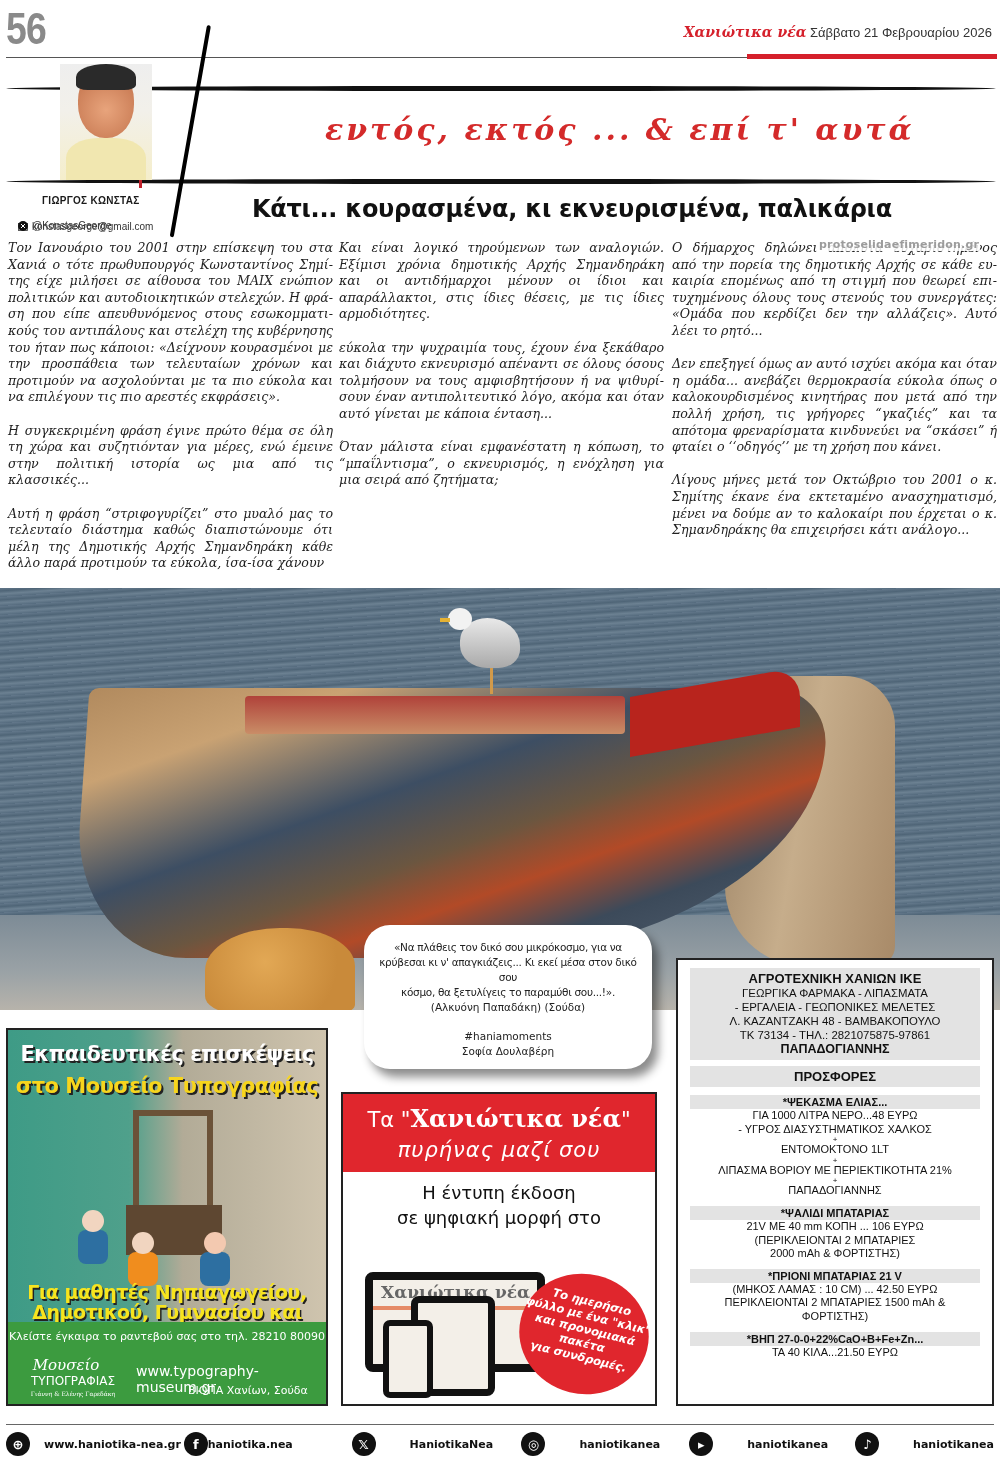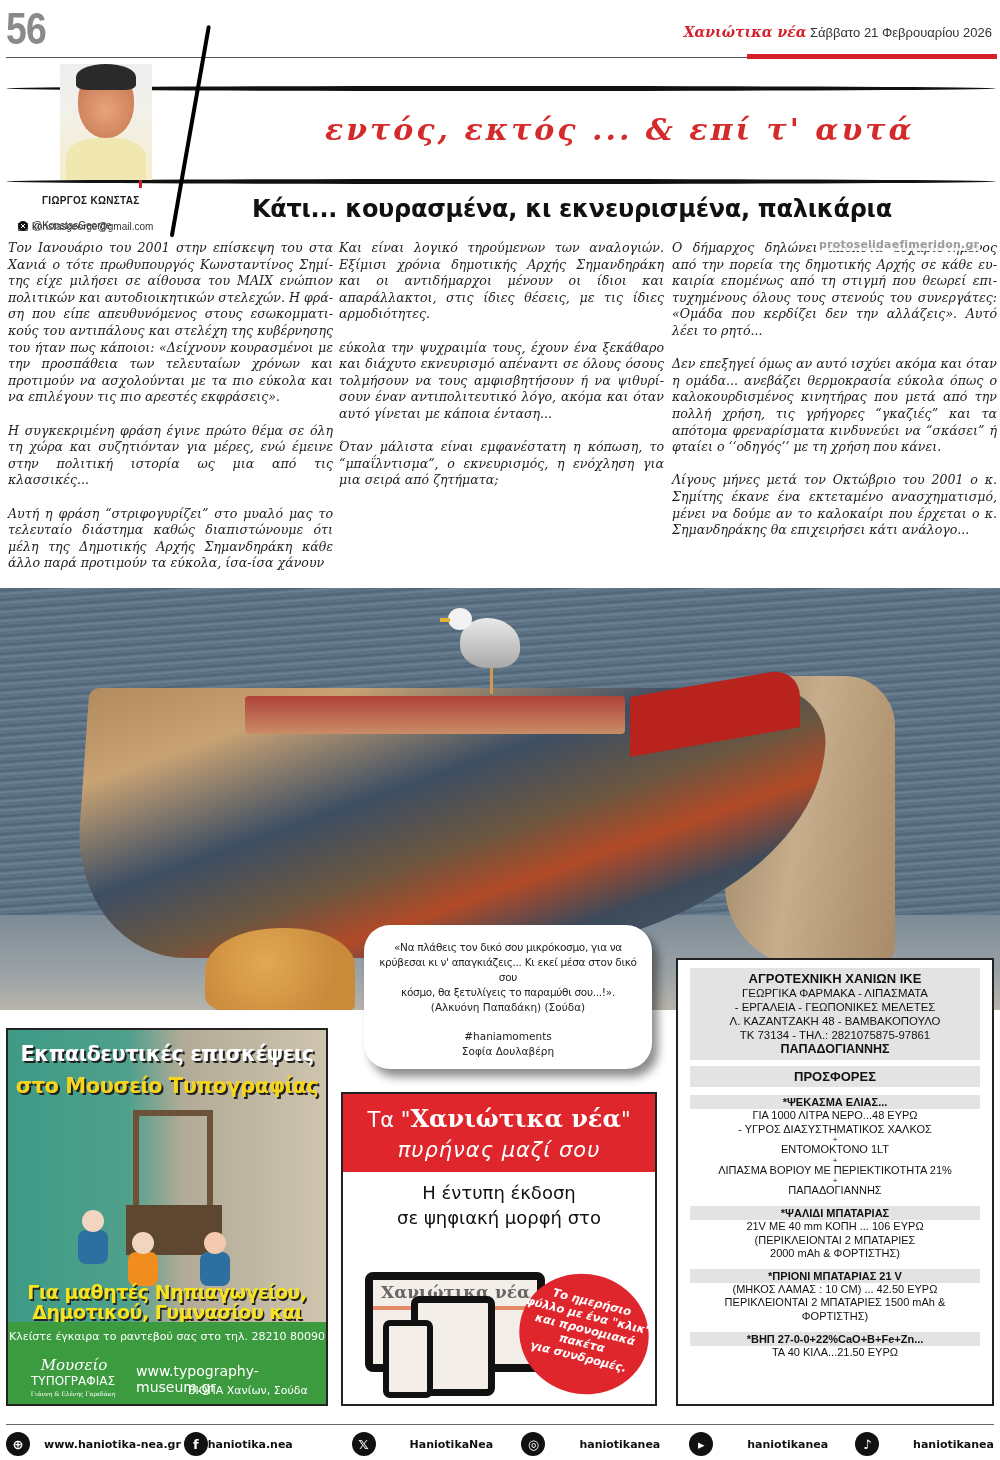--- a/index.html
+++ b/index.html
@@ -66,21 +66,21 @@
     background: linear-gradient(90deg, #3e9b86 0%, #4fa08b 38%, #b2ab97 55%, #cfc4ae 100%); }
   .museum-ad .title1 { position: absolute; left: 0; width: 100%; top: 12px; text-align: center; font-family: "DejaVu Sans", sans-serif; font-weight: 700; font-size: 21px; color: #fff; text-shadow: 2px 2px 0 #222; letter-spacing: -0.5px; }
   .museum-ad .title2 { position: absolute; left: 0; width: 100%; top: 44px; text-align: center; font-family: "DejaVu Sans", sans-serif; font-weight: 700; font-size: 21px; color: #f7d51d; text-shadow: 2px 2px 0 #222; letter-spacing: -0.5px; }
   .museum-ad .press { position: absolute; left: 125px; top: 80px; width: 80px; height: 150px; border: 6px solid #6b5238; border-bottom: none; }
   .museum-ad .press-base { position: absolute; left: 118px; top: 175px; width: 96px; height: 50px; background: #5e4731; }
   .museum-ad .kid { position: absolute; border-radius: 50%; background: #f1d5c0; width: 22px; height: 22px; }
   .museum-ad .kid-body { position: absolute; width: 30px; height: 34px; border-radius: 8px; }
   .museum-ad .sub { position: absolute; left: 0; width: 100%; top: 252px; text-align: center; font-family: "DejaVu Sans", sans-serif; font-weight: 700; font-size: 19px; line-height: 20px; color: #f7e41e; text-shadow: 1.5px 1.5px 0 #222; letter-spacing: -0.5px; }
   .museum-ad .green { position: absolute; left: 0; bottom: 0; width: 100%; height: 82px; background: #3c9b3f; }
   .museum-ad .call { position: absolute; left: 0; width: 100%; top: 300px; text-align: center; font-family: "DejaVu Sans", sans-serif; font-size: 11px; color: #fff; }
-  .museum-ad .logo1 { position: absolute; left: 16px; top: 326px; font-family: "DejaVu Serif", serif; font-style: italic; font-size: 15px; color: #fff; width: 100px; text-align: center; }
+  .museum-ad .logo1 { position: absolute; left: 8px; top: 326px; font-family: "DejaVu Serif", serif; font-style: italic; font-size: 15px; color: #fff; width: 100px; text-align: center; }
   .museum-ad .logo2 { position: absolute; left: 10px; top: 344px; font-family: "DejaVu Sans", sans-serif; font-size: 12px; color: #fff; width: 110px; text-align: center; }
   .museum-ad .logo3 { position: absolute; left: 10px; top: 360px; font-family: "DejaVu Serif", serif; font-size: 6px; color: #fff; width: 110px; text-align: center; }
   .museum-ad .url { position: absolute; left: 128px; top: 333px; font-family: "DejaVu Sans", sans-serif; font-weight: 400; font-size: 14px; color: #fff; }
   .museum-ad .loc { position: absolute; left: 180px; top: 354px; font-family: "DejaVu Sans", sans-serif; font-size: 11px; color: #fff; }
 
   .shop-ad { position: absolute; left: 341px; top: 1092px; width: 316px; height: 314px; border: 2px solid #222; background: #fff; overflow: hidden; }
   .shop-ad .red { position: absolute; left: 0; top: 0; width: 100%; height: 78px; background: #e0262d; color: #fff; text-align: center; }
   .shop-ad .l1 { position: absolute; left: 0; width: 100%; top: 10px; font-size: 21px; font-family: "DejaVu Sans", sans-serif; }
   .shop-ad .l1 b { font-family: "DejaVu Serif", serif; font-weight: 700; font-size: 24px; }
   .shop-ad .l2 { position: absolute; left: 0; width: 100%; top: 44px; font-size: 21px; font-family: "DejaVu Sans", sans-serif; font-style: italic; font-weight: 300; letter-spacing: 1px; }

